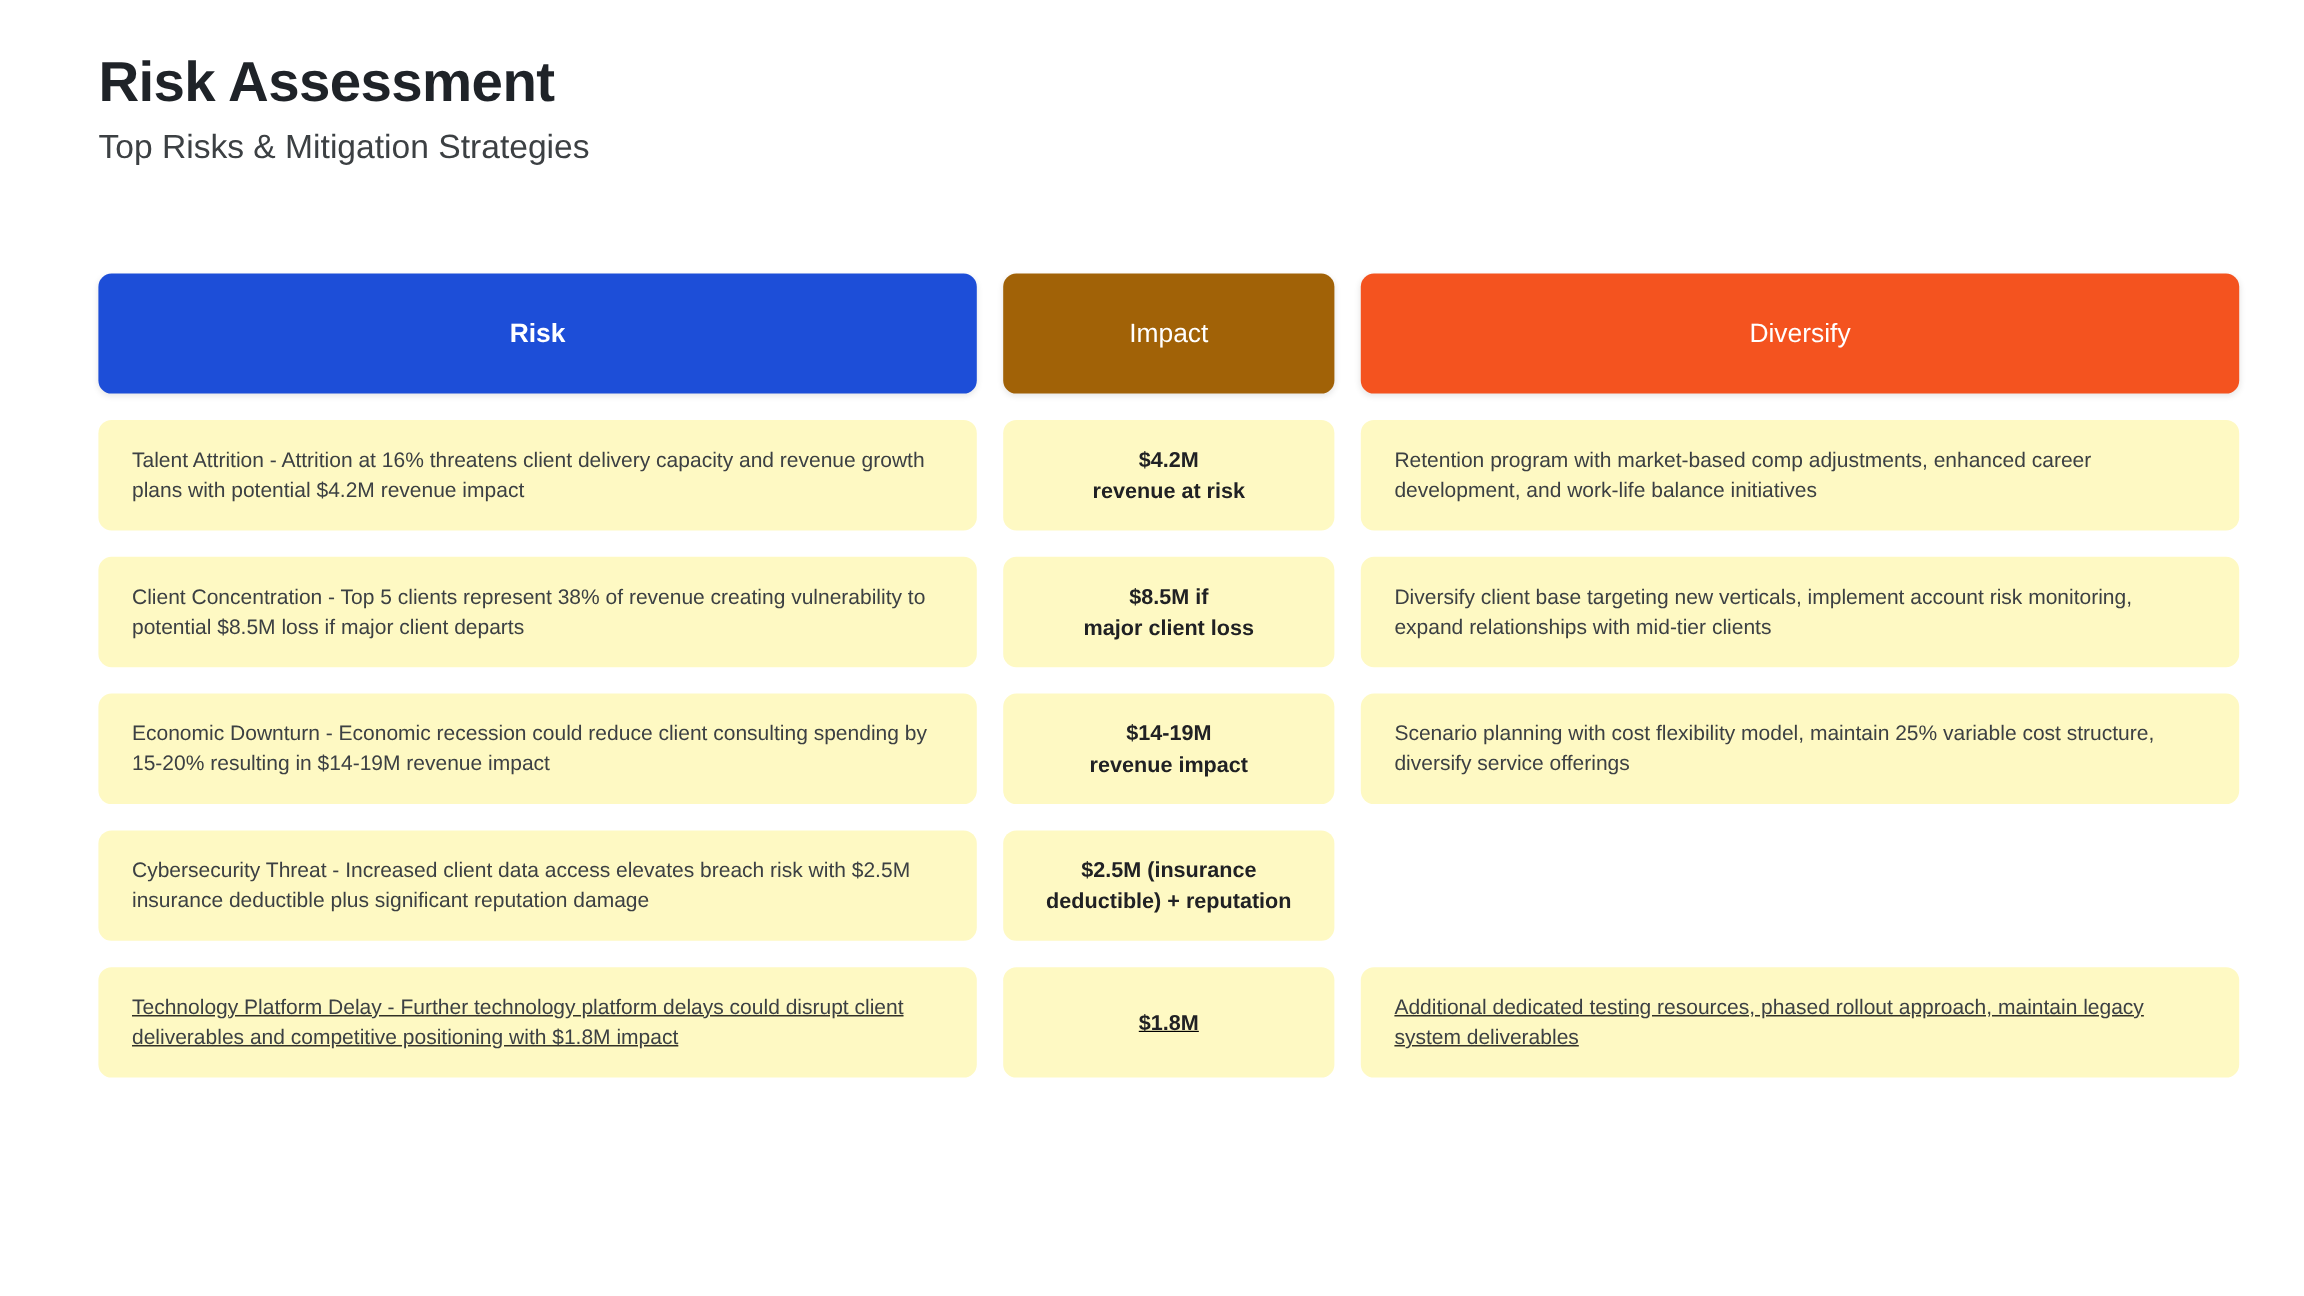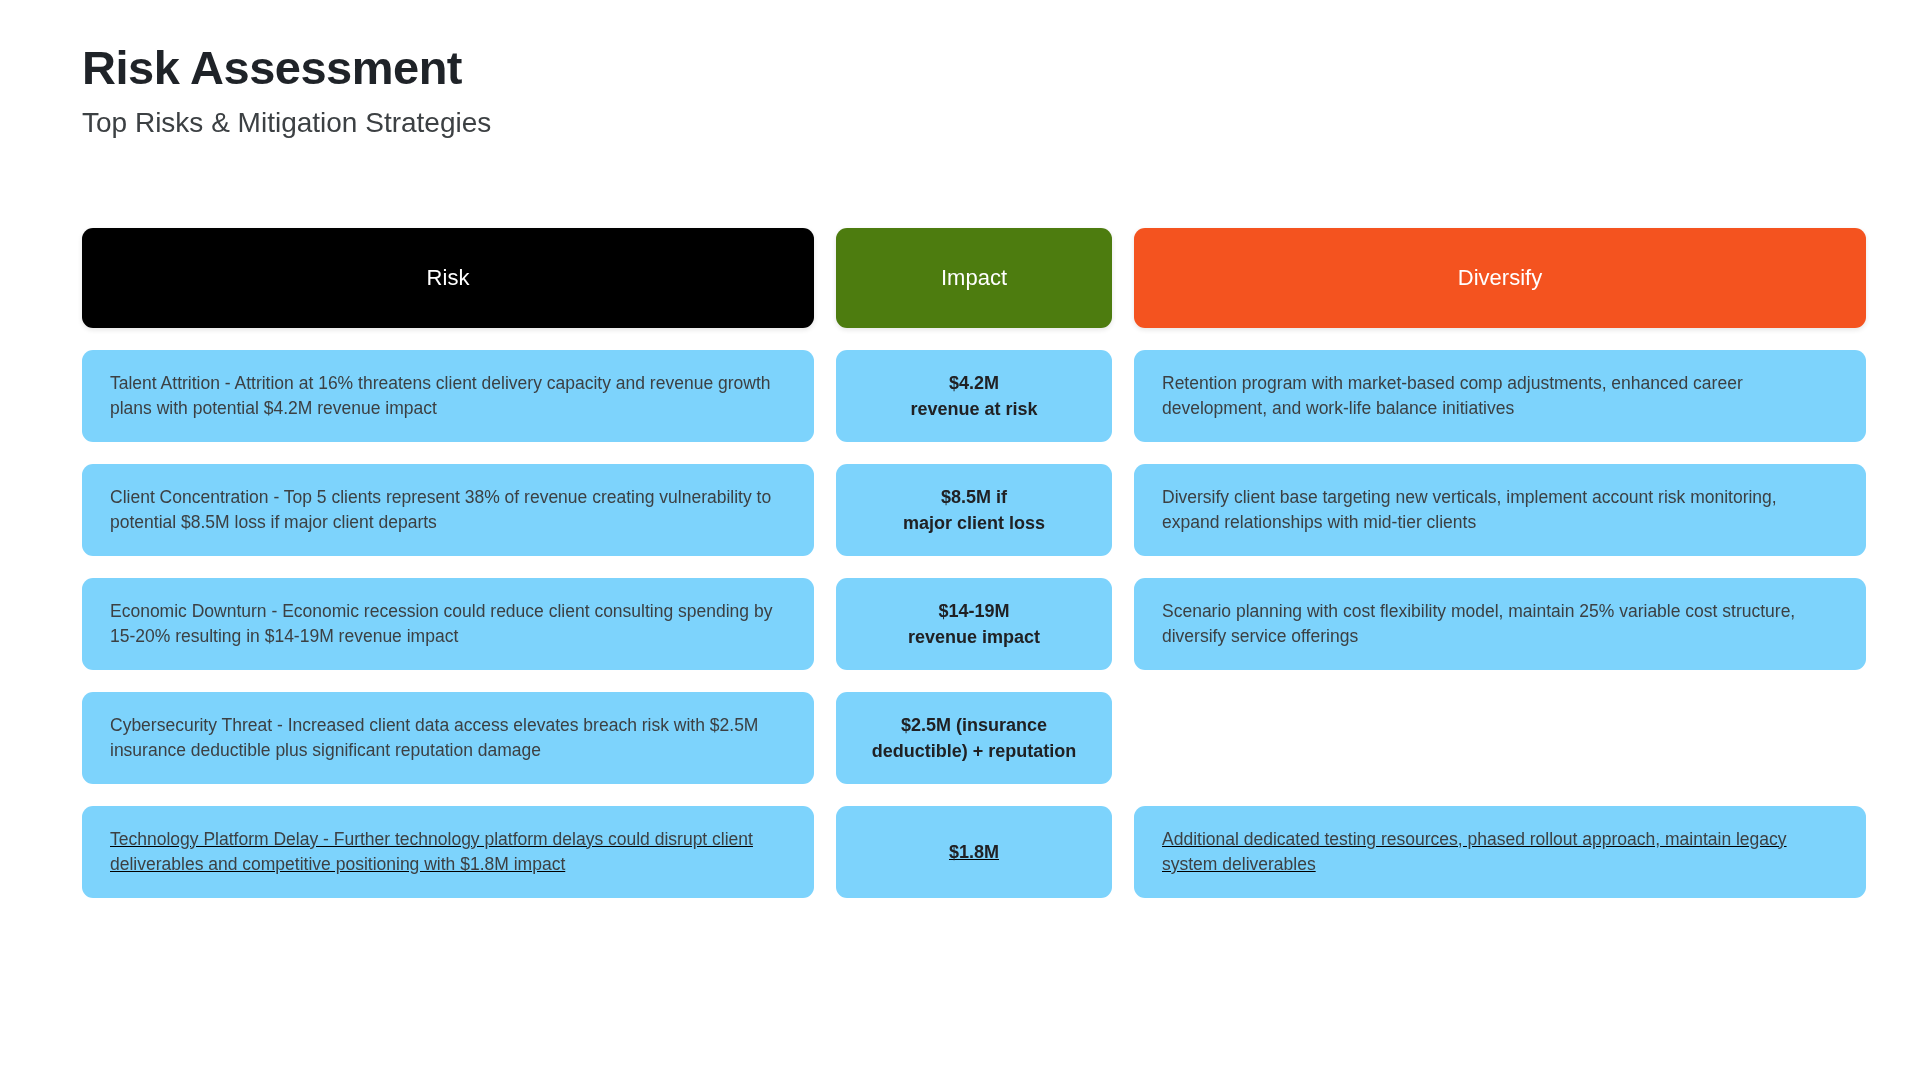--- a/index.html
+++ b/index.html
@@ -68,26 +68,26 @@
     height: 100px;
     border-radius: 11px;
     display: flex;
     align-items: center;
     justify-content: center;
     color: #ffffff;
     font-size: 22px;
     font-weight: normal;
     box-shadow: 0 2px 5px rgba(0,0,0,0.10);
   }
-  .head-risk       { background: #000000; }
-  .head-impact     { background: #4d7c0f; }
+  .head-risk       { background: #1d4ed8; font-weight: bold; }
+  .head-impact     { background: #a16207; }
   .head-mitigation { background: #f4531f; }
 
   .body-cell {
-    background: #7dd3fc;
+    background: #fef9c3;
     border-radius: 11px;
     min-height: 92px;
     display: flex;
     flex-direction: column;
     justify-content: center;
     box-sizing: border-box;
     padding: 14px 28px;
   }
   .body-cell.text-cell {
     align-items: flex-start;

